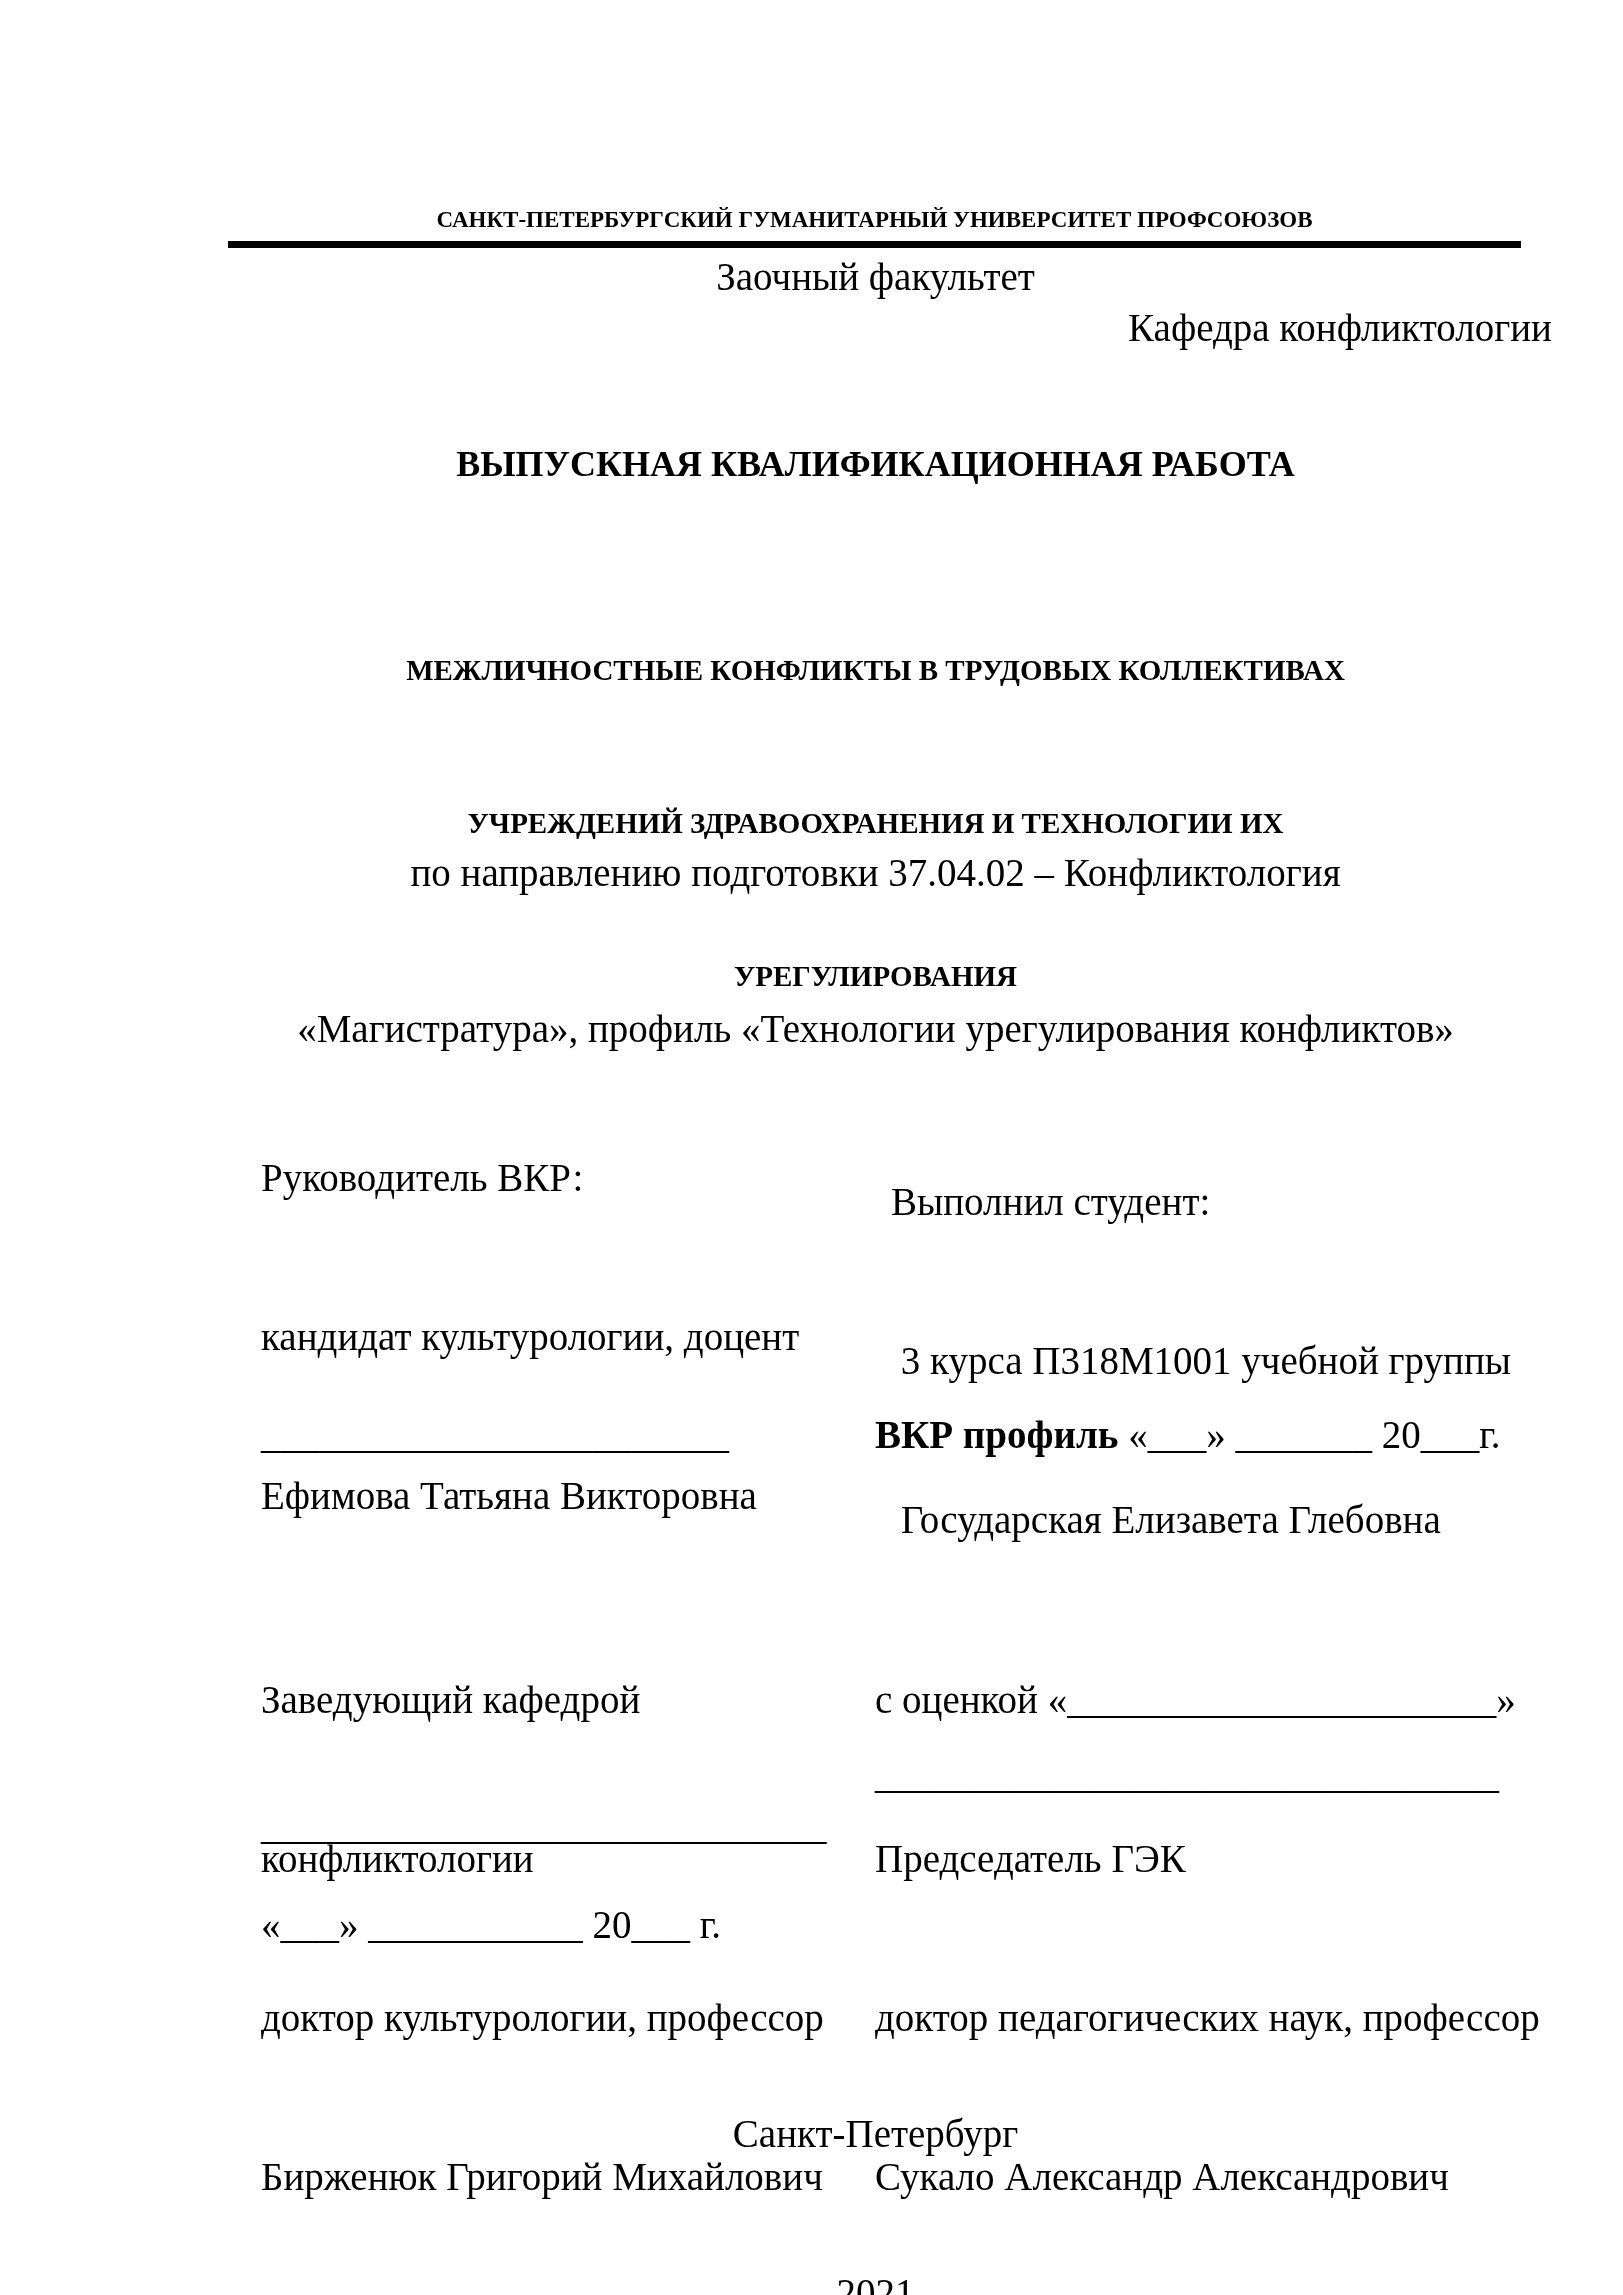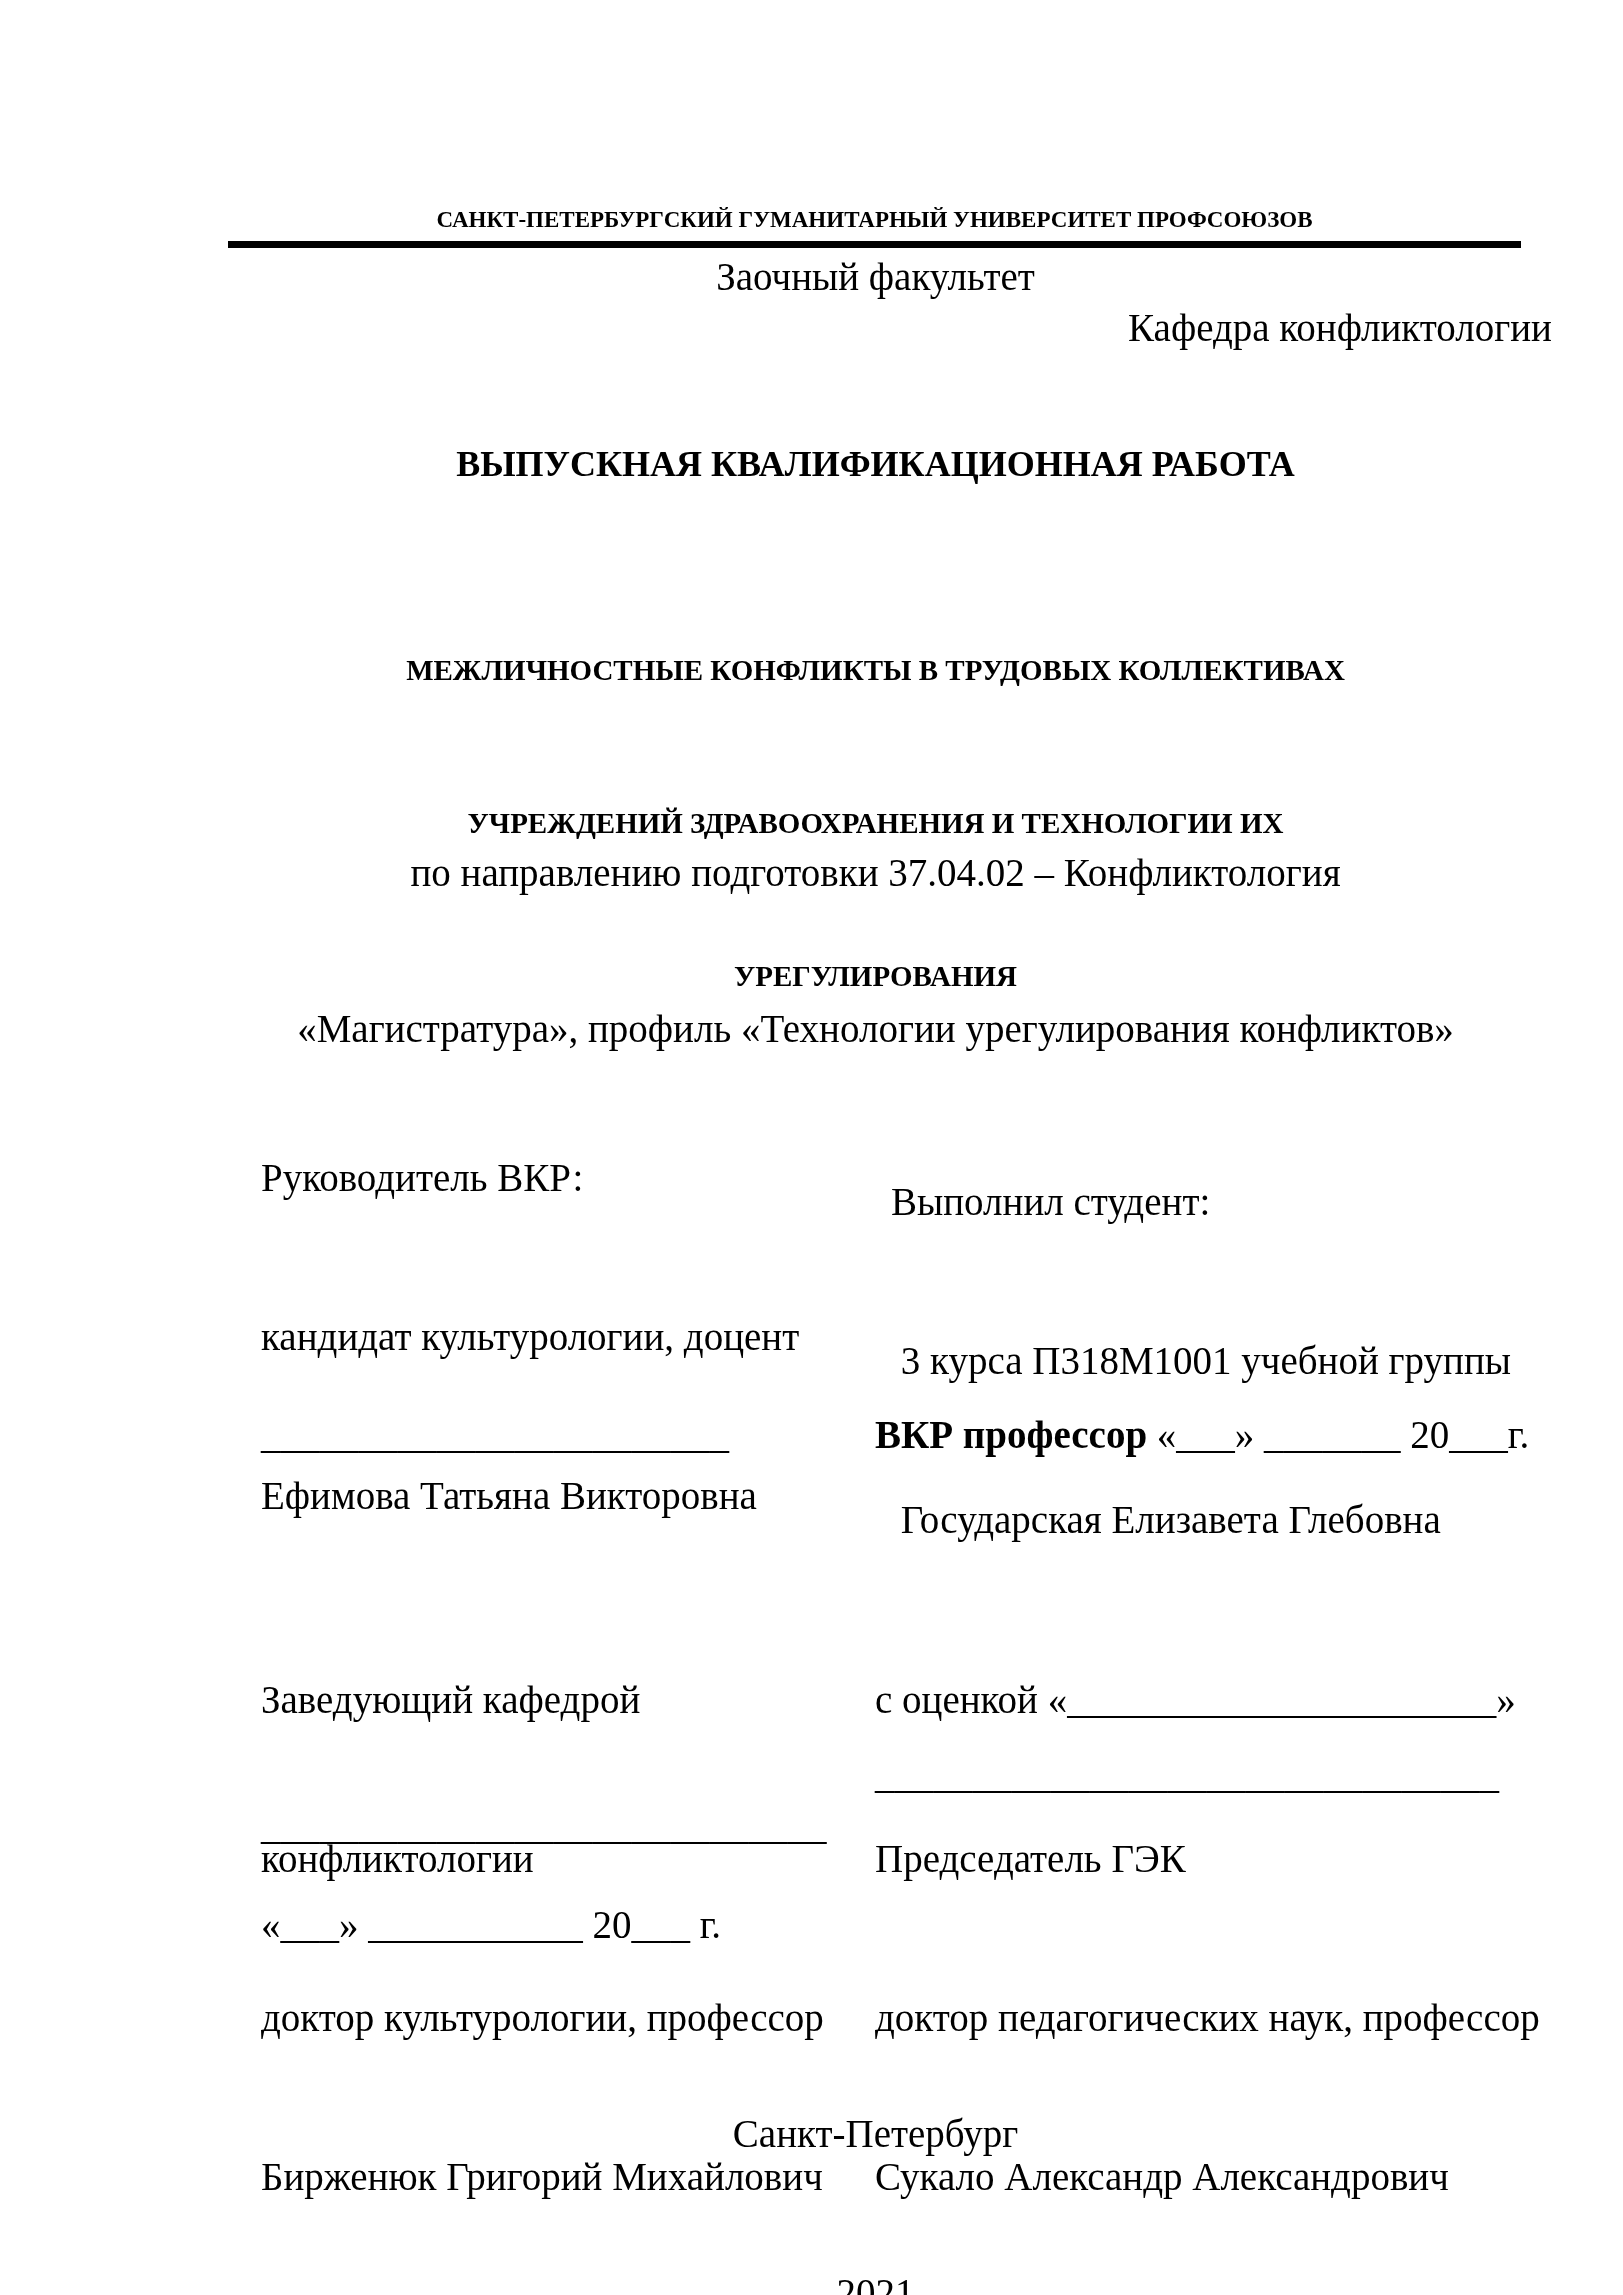--- a/index.html
+++ b/index.html
@@ -72,21 +72,21 @@
   </div>
 
   <div class="t col-student">
     <div>Выполнил студент:</div>
     <div> 3 курса П318М1001 учебной группы</div>
     <div> Государская Елизавета Глебовна</div>
   </div>
 
   <div class="t col-left sigrow1">________________________</div>
 
-  <div class="t col-right sigrow1"><span class="bold">ВКР профессор</span><span> «___» _______ 20___г.</span></div>
+  <div class="t col-right sigrow1"><span class="bold">ВКР профиль</span><span> «___» _______ 20___г.</span></div>
 
   <div class="t col-left block2">
     <div>Заведующий кафедрой</div>
     <div>конфликтологии</div>
     <div>доктор культурологии, профессор</div>
     <div>Бирженюк Григорий Михайлович</div>
   </div>
 
   <div class="t col-right block2">
     <div>с оценкой «______________________»</div>

